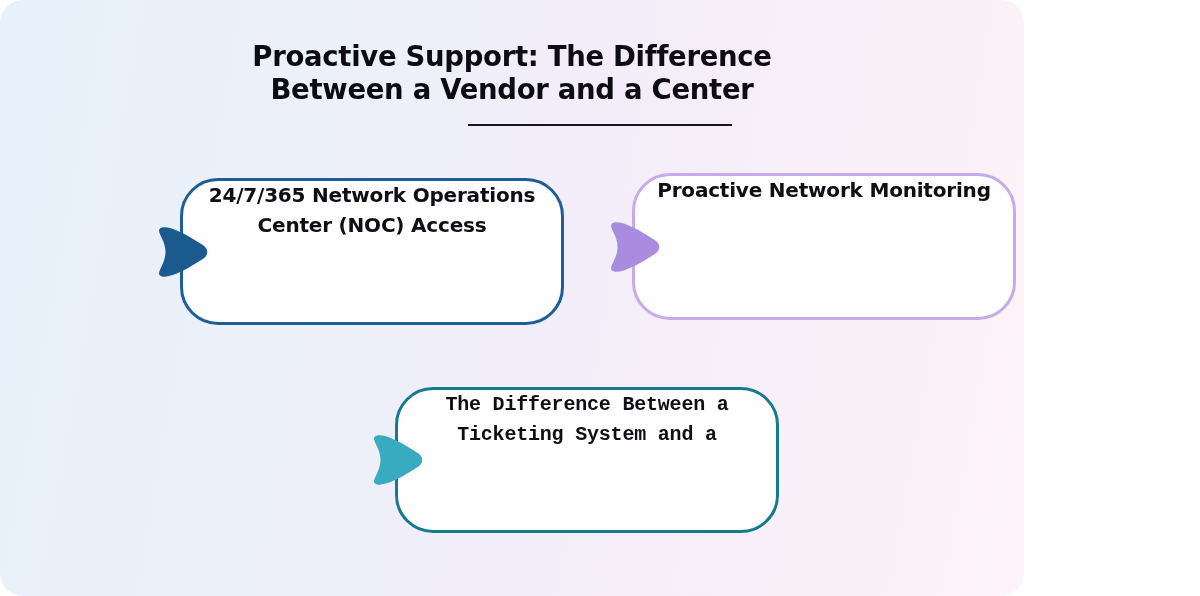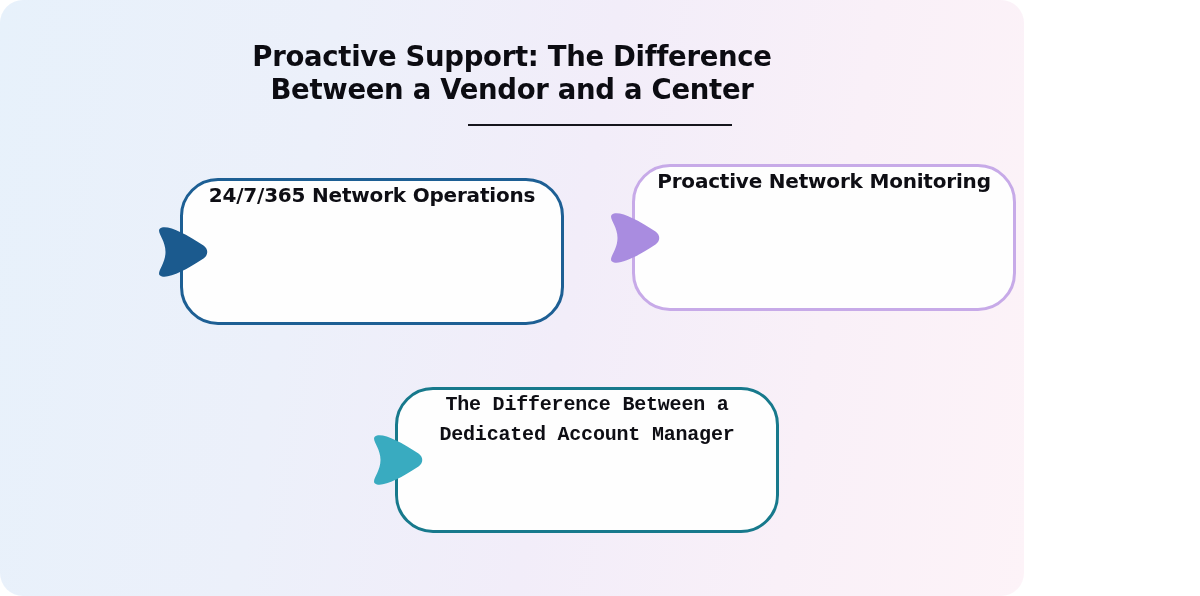--- a/index.html
+++ b/index.html
@@ -48,21 +48,21 @@
     width: 384px;
     height: 147px;
     background: #fefefe;
     border: 3.5px solid #999;
     border-radius: 38px;
     display: flex;
     align-items: flex-start;
     justify-content: center;
   }
   .card-1 { left: 180px; top: 178px; }
-  .card-2 { left: 632px; top: 164px; }
+  .card-2 { left: 632px; top: 173px; }
   .card-3 { left: 395px; top: 387px; height: 146px; }
 
   .card-text {
     text-align: center;
     font-size: 20px;
     font-weight: bold;
     line-height: 29.5px;
     letter-spacing: -0.2px;
     color: #0e0e14;
     padding: 0 14px;
@@ -88,35 +88,36 @@
     <span>Between a Vendor and a Center</span>
   </h1>
   <div class="title-underline"></div>
 
   <div class="card card-1" style="border-color: rgb(29, 95, 148);">
     <svg class="arrow" viewBox="0 0 57 53" aria-hidden="true">
       <path d="M7,3 C13,-1.5 31,7 50.5,20 C55.5,23.5 55.5,29.5 50.5,33 C31,46 13,54.5 7,50 C3,47 12.5,38.5 12.5,26.5 C12.5,14.5 3,6 7,3 Z" fill="#1b5a8e"></path>
     </svg>
     <div class="card-text">
       <span>24/7/365 Network Operations</span>
+      <span>Center (NOC) Access</span>
     </div>
   </div>
 
   <div class="card card-2" style="border-color: rgb(199, 170, 232);">
     <svg class="arrow" viewBox="0 0 57 53" aria-hidden="true">
       <path d="M7,3 C13,-1.5 31,7 50.5,20 C55.5,23.5 55.5,29.5 50.5,33 C31,46 13,54.5 7,50 C3,47 12.5,38.5 12.5,26.5 C12.5,14.5 3,6 7,3 Z" fill="#a98ce0"></path>
     </svg>
     <div class="card-text">
       <span>Proactive Network Monitoring</span>
     </div>
   </div>
 
   <div class="card card-3" style="border-color: rgb(23, 121, 140); font-family: Liberation Mono, monospace;">
     <svg class="arrow" viewBox="0 0 57 53" aria-hidden="true">
       <path d="M7,3 C13,-1.5 31,7 50.5,20 C55.5,23.5 55.5,29.5 50.5,33 C31,46 13,54.5 7,50 C3,47 12.5,38.5 12.5,26.5 C12.5,14.5 3,6 7,3 Z" fill="#39abc0"></path>
     </svg>
     <div class="card-text">
       <span>The Difference Between a</span>
-      <span>Dedicated Account Manager</span>
+      <span>Ticketing System and a</span>
     </div>
   </div>
 
 </div>
 
 </body></html>

